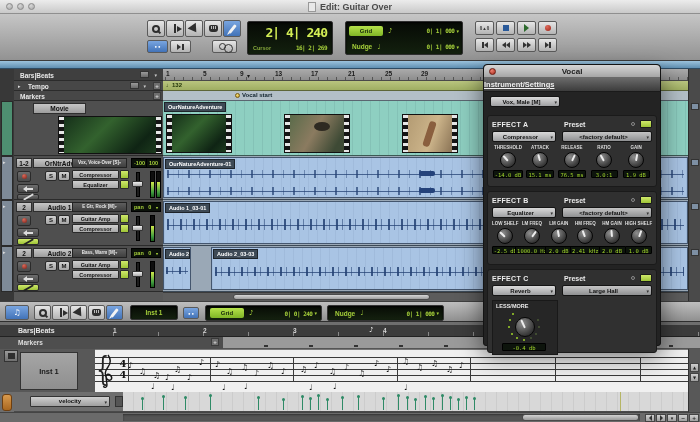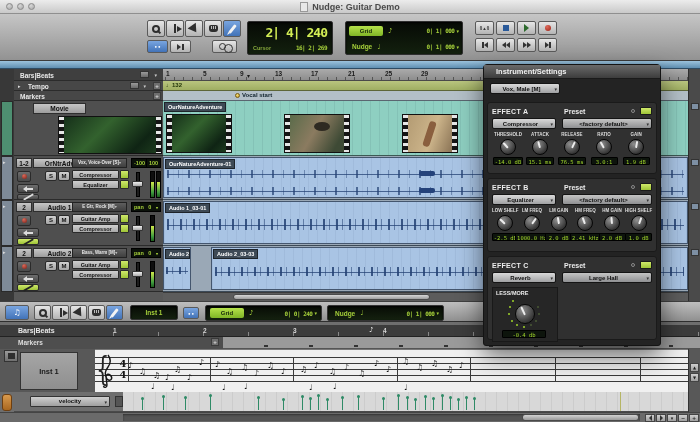--- a/index.html
+++ b/index.html
@@ -196,21 +196,21 @@
     font:4px/8px "DejaVu Sans",sans-serif;color:#222;text-align:center;}
 
   
   .plugin{position:absolute;left:483px;top:64px;width:178px;height:282px;background:#232323;
     border:1px solid #141414;border-radius:4px 4px 3px 3px;box-shadow:0 10px 24px rgba(0,0,0,.55);z-index:60;}
   .ptitle{position:relative;height:13px;background:linear-gradient(#d6d6d6,#a6a6a6);border-radius:4px 4px 0 0;border-bottom:1px solid #6a6a6a;}
   .pclose{position:absolute;left:5px;top:3px;width:7px;height:7px;border-radius:50%;
     background:radial-gradient(circle at 35% 30%,#ef8070,#a62b1d);border:1px solid #6e1d12;}
   .ptext{position:absolute;left:0;right:0;text-align:center;font:bold 8px/13px "Liberation Sans",sans-serif;color:#1d1d1d;}
   .pheader{height:14px;background:linear-gradient(#6a6a6a,#3c3c3c);border-bottom:1px solid #1a1a1a;
-    font:bold 7.5px/14px "Liberation Sans",sans-serif;color:#f0f0f0;padding-left:12px;}
+    font:bold 7.5px/14px "Liberation Sans",sans-serif;color:#f0f0f0;padding-left:0;text-decoration:underline;}
   .pinstrow{height:19px;padding:4px 0 0 6px;}
   .dd{position:relative;height:11px;background:linear-gradient(#d9d9d9,#a0a1a3);border:1px solid #141414;border-radius:2px;
     font:bold 6px/10px "Liberation Sans",sans-serif;color:#111;text-align:center;padding:0 9px 0 2px;
     white-space:nowrap;overflow:hidden;}
   .ddarr{position:absolute;right:2px;top:2px;font:5px "DejaVu Sans",sans-serif;color:#333;line-height:6px;}
   .dd.inst{width:70px;}
   .fxp{margin:4px 3px 0 3px;background:#303030;border:1px solid #1a1a1a;border-radius:3px;padding:3px 4px 4px 4px;}
   .fxp.fx0{height:72px;} .fxp.fx1{height:74px;} .fxp.fx2{height:84px;}
   .fxhead{position:relative;display:flex;align-items:center;height:10px;}
   .fxname{width:72px;font:bold 7px "Liberation Sans",sans-serif;color:#ececec;letter-spacing:.3px;}
@@ -240,21 +240,21 @@
 <body>
 
 <div class="screen">
 
   <div class="titlebar">
     <span class="light" style="left:6px"></span>
     <span class="light" style="left:17px"></span>
     <span class="light" style="left:28px"></span>
     <div class="ttl">
       <span class="docicon"></span>
-      <span>Nudge: Guitar Demo</span>
+      <span>Edit: Guitar Over</span>
     </div>
   </div>
 
   <div class="toolbar">
     <div class="tbtn2" style="left:147px;top:6px;width:18px;height:17px">
         <span class="ic i-zoom"></span>
       </div>
     <div class="tbtn2" style="left:166px;top:6px;width:18px;height:17px">
         <span class="ic i-trim"></span>
       </div>
@@ -700,20 +700,24 @@
       <div class="mb" style="left:678px">−</div>
       <div class="mb" style="left:689px">+</div>
     </div>
     <div class="vscroll">
       <div class="vsb" style="top:14px">▲</div>
       <div class="vsb" style="top:24px">▼</div>
     </div>
   </div>
 
   <div class="plugin">
+    <div class="ptitle">
+      <span class="pclose"></span>
+      <span class="ptext">Vocal</span>
+    </div>
     <div class="pheader">Instrument/Settings</div>
     <div class="pinstrow">
       <div class="dd inst"><span>Vox, Male [M]</span><span class="ddarr">▾</span></div>
     </div>
     <div id="fx">
         <div class="fxp fx0">
           <div class="fxhead">
             <div class="fxname">EFFECT A</div>
             <div class="fxpl">Preset</div>
             <div class="cmpdot"></div>

